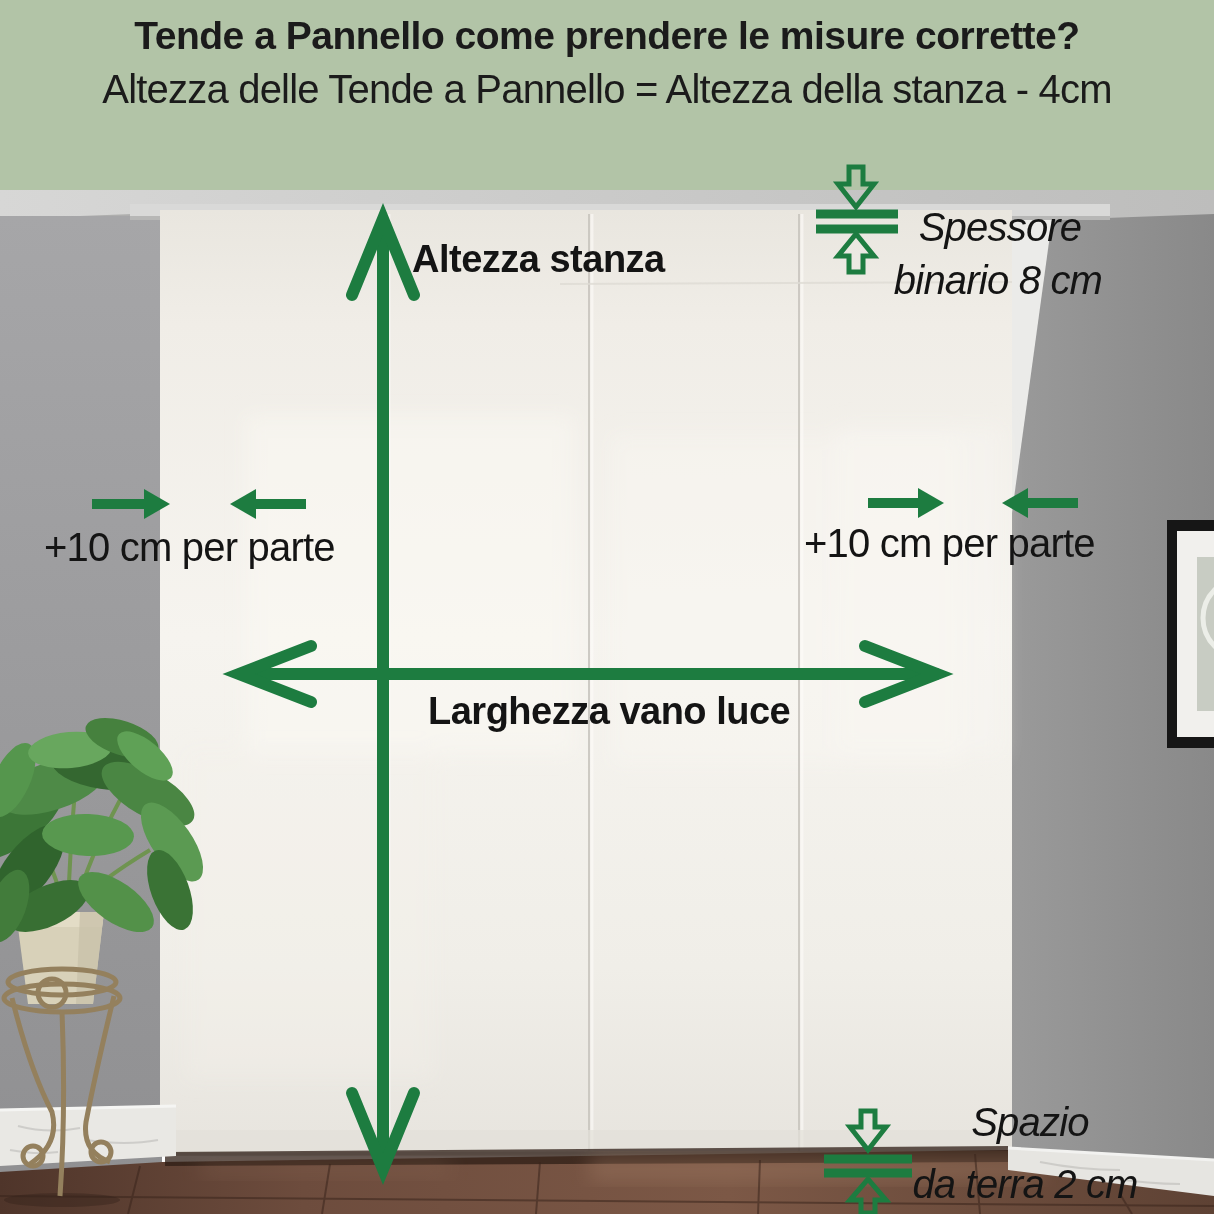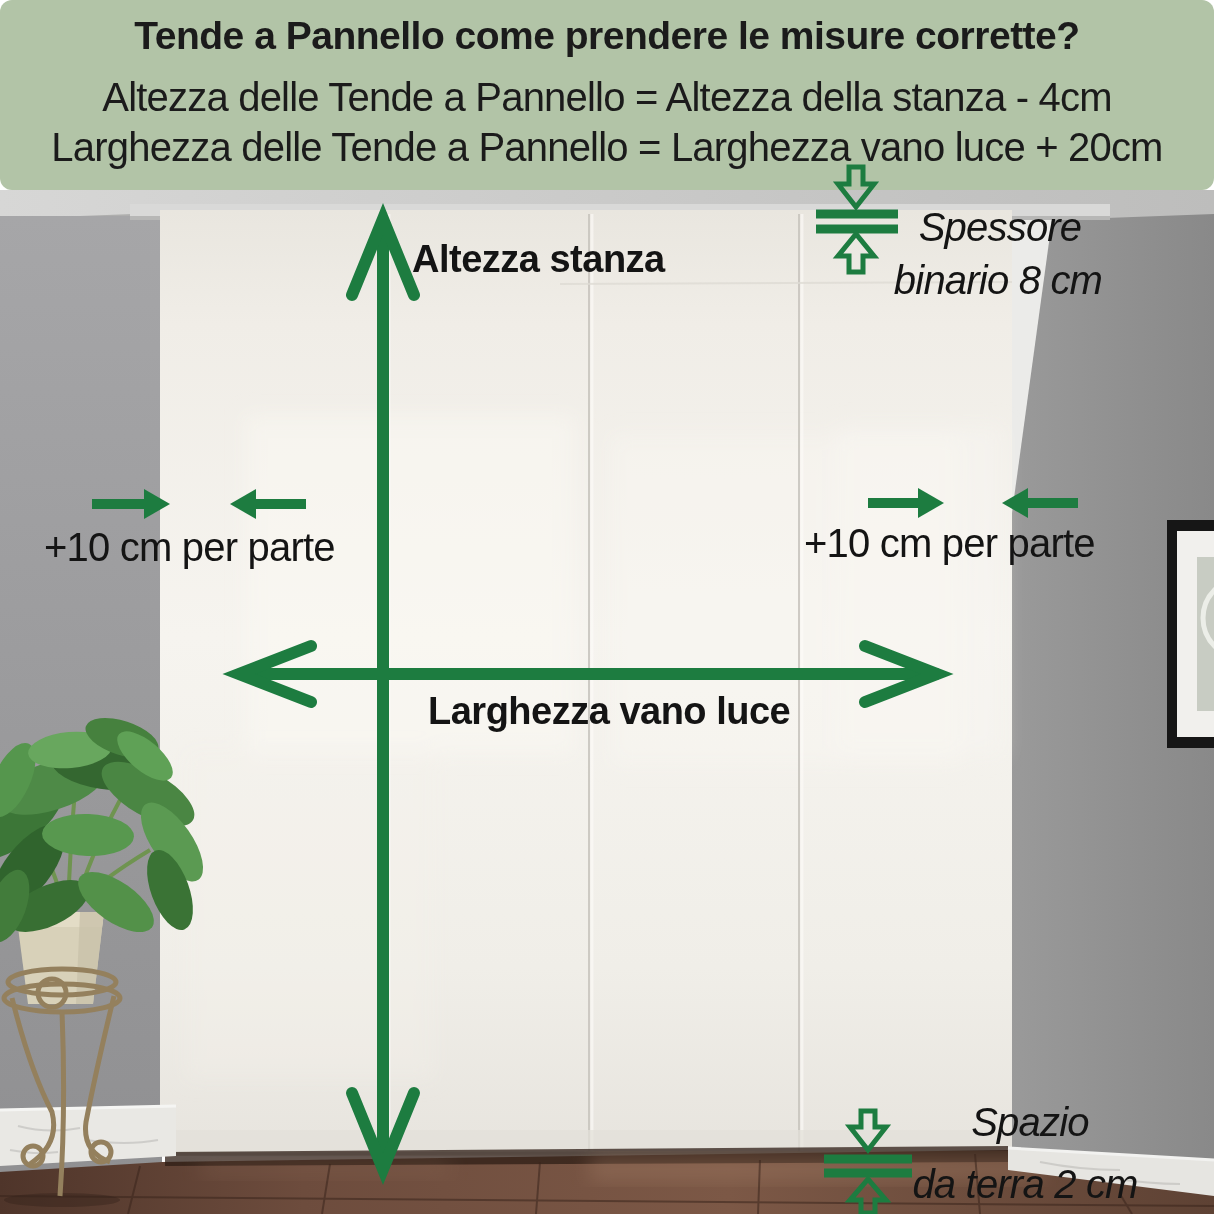--- a/index.html
+++ b/index.html
@@ -3,29 +3,29 @@
 <meta charset="utf-8">
 <style>
   html,body{margin:0;padding:0;background:#ffffff;}
   .canvas{
     position:relative;width:1214px;height:1214px;overflow:hidden;
     font-family:"Liberation Sans",sans-serif;background:#ffffff;
   }
   
   .header{
     position:absolute;left:0;top:0;width:1214px;height:190px;
-    background:var(--header-bg,#b2c4a7);text-align:center;color:#1b1b1b;z-index:1;border-radius:12px;
+    background:var(--header-bg,#b2c4a7);text-align:center;color:#1b1b1b;z-index:1;
   }
   .header .title{
     margin:0;padding-top:14px;font-size:39px;font-weight:bold;letter-spacing:-0.5px;white-space:nowrap;
   }
   .header .formula{
     margin:0;font-size:40px;font-weight:400;line-height:50px;letter-spacing:-0.8px;white-space:nowrap;
   }
-  .header .formula.first{margin-top:14px;}
+  .header .formula.first{margin-top:6px;}
   
   .scene-svg{position:absolute;left:0;top:190px;z-index:2;}
   .overlay-svg{position:absolute;left:0;top:0;z-index:4;pointer-events:none;}
   .accent-stroke{stroke:var(--accent,#1d7c40);}
   .accent-fill{fill:var(--accent,#1d7c40);}
   
   .lbl{position:absolute;z-index:5;color:#141414;white-space:nowrap;}
   .lbl-bold{font-size:38px;font-weight:bold;letter-spacing:-0.5px;}
   .lbl-reg{font-size:40px;font-weight:400;letter-spacing:-0.8px;}
   .lbl-center{text-align:center;font-style:italic;}
@@ -39,21 +39,20 @@
   #lbl-spazio2{left:880px;top:1162px;width:290px;}
 </style>
 </head>
 <body>
 
 <div class="canvas">
 
   <div class="header">
     <h1 class="title">Tende a Pannello come prendere le misure corrette?</h1>
     <p class="formula first">Altezza delle Tende a Pannello = Altezza della stanza - 4cm</p>
-    <p class="formula">Larghezza delle Tende a Pannello = Larghezza vano luce + 20cm</p>
   </div>
 
   <svg class="scene-svg" width="1214" height="1024" viewBox="0 0 1214 1024">
     <defs>
       <linearGradient id="curtainG" x1="0" y1="0" x2="0" y2="1">
         <stop offset="0" stop-color="#e9e6df"></stop>
         <stop offset="0.12" stop-color="#f0ede7"></stop>
         <stop offset="0.45" stop-color="#f6f4ef"></stop>
         <stop offset="0.8" stop-color="#f0eee8"></stop>
         <stop offset="1" stop-color="#e7e4de"></stop>

